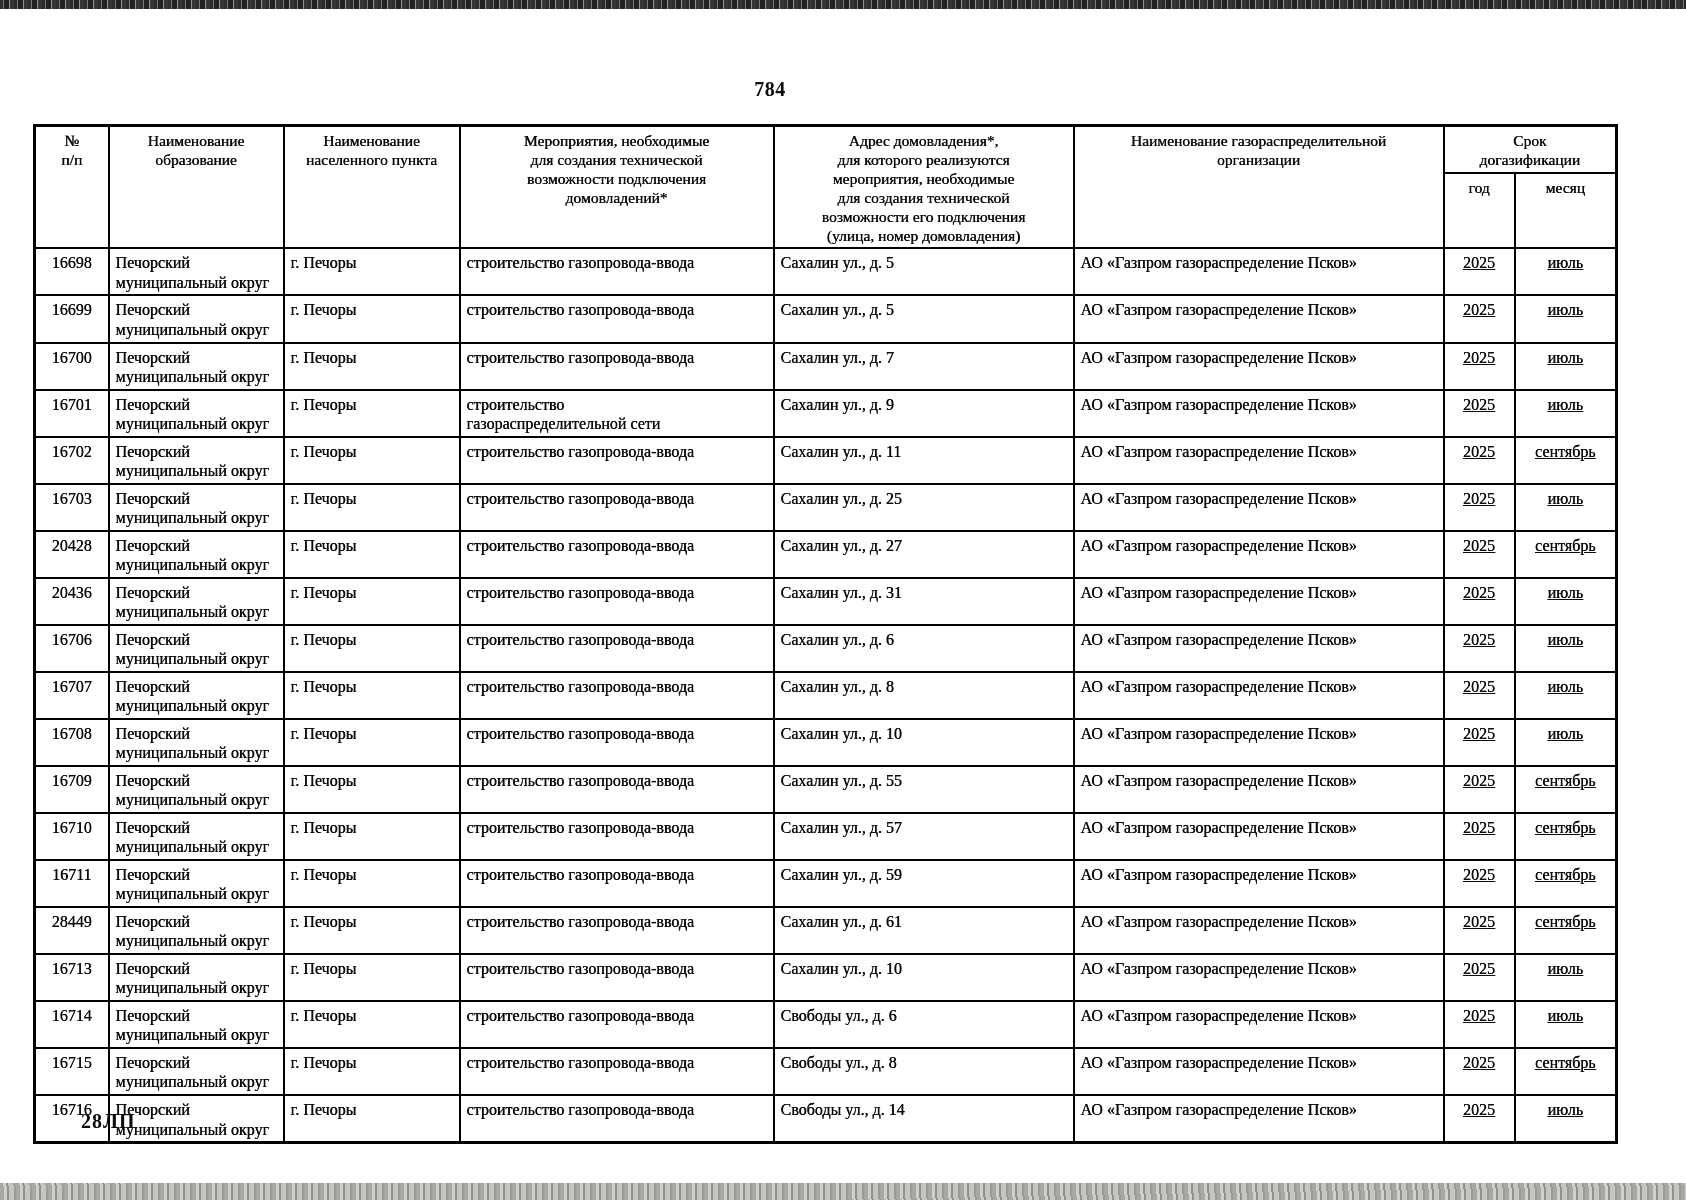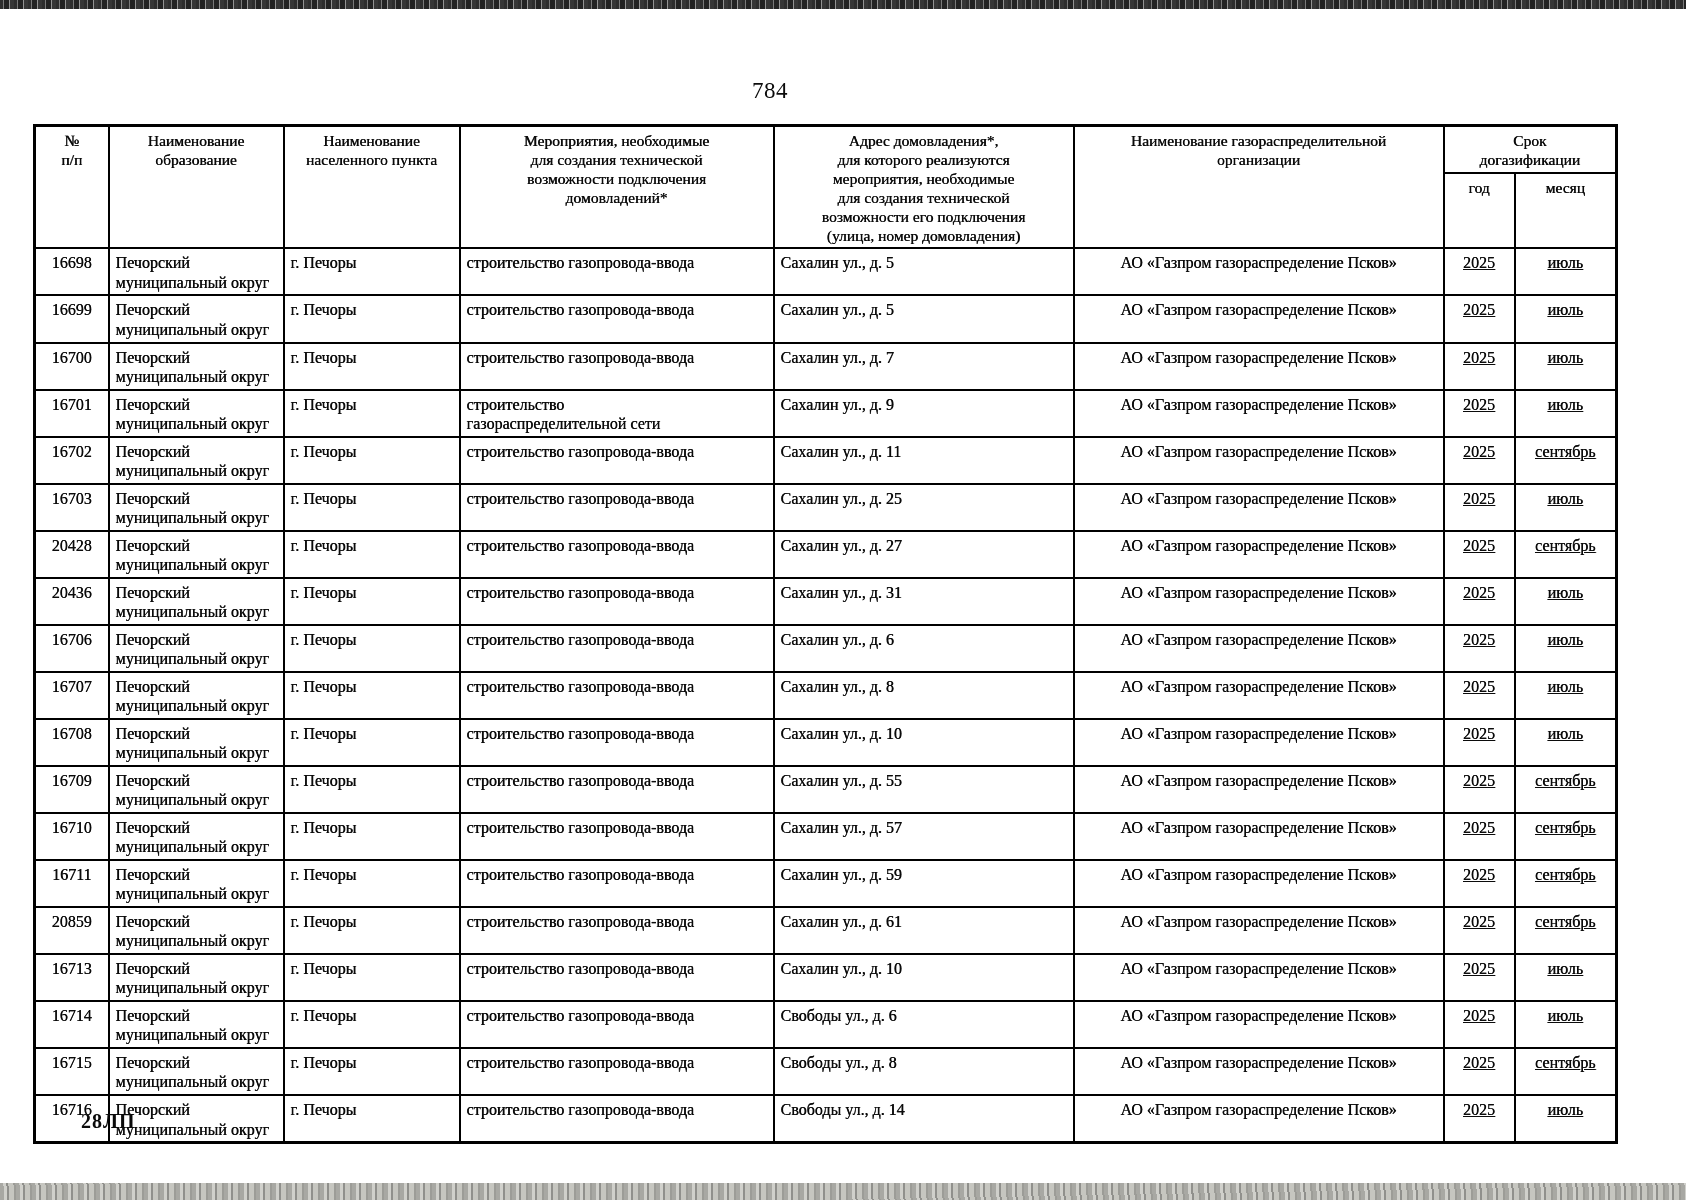--- a/index.html
+++ b/index.html
@@ -18,21 +18,21 @@
   }
   .scan-strip-bottom{
     position:absolute;left:0;bottom:0;width:1686px;height:17px;
     background:
       repeating-linear-gradient(88deg,#9a9a94 0 4px,#c8c8c2 4px 7px,#7d7d78 7px 9px,#bdbdb6 9px 14px,#8b8b85 14px 16px),
       #b5b5af;
     opacity:.85;
   }
   .page-number{
     position:absolute;top:78px;left:735px;width:70px;
-    text-align:center;font-size:23px;font-weight:400;letter-spacing:.5px;
+    text-align:center;font-size:20px;font-weight:700;letter-spacing:.5px;
   }
   .doc-footer{
     position:absolute;top:1110px;left:81px;
     font-size:20px;font-weight:700;letter-spacing:1px;
   }
   table.main{
     position:absolute;top:124px;left:33px;
     width:1582px;border-collapse:collapse;table-layout:fixed;
   }
   table.main,.main th,.main td{border:2px solid #000;}
@@ -46,21 +46,21 @@
   .main thead th{
     font-weight:normal;text-align:center;white-space:pre-line;
     padding-top:5px;font-size:15.5px;
   }
   thead tr.h1{height:44px;}
   thead tr.h2{height:74px;}
   tbody tr{height:45px;}
   td.c-num{text-align:center;padding-top:4px;border-radius:15px;}
   td.c-municipality,td.c-settlement,td.c-measures,td.c-address{text-align:left;padding-top:4px;}
   td.c-municipality,td.c-measures{white-space:pre-line;}
-  td.c-organization{text-align:center;padding-top:4px;border-radius:7px;}
+  td.c-organization{text-align:left;padding-top:4px;border-radius:7px;}
   td.c-year,td.c-month{text-align:center;padding-top:4px;text-decoration:underline;}
 </style>
 </head>
 <body>
 
 <div class="scan-strip-top"></div>
 
 <div class="page-number">784</div>
 
 <table class="main">
@@ -252,21 +252,21 @@
         <td class="c-municipality">Печорский
 муниципальный округ</td>
         <td class="c-settlement">г. Печоры</td>
         <td class="c-measures">строительство газопровода-ввода</td>
         <td class="c-address">Сахалин ул., д. 59</td>
         <td class="c-organization">АО «Газпром газораспределение Псков»</td>
         <td class="c-year">2025</td>
         <td class="c-month">сентябрь</td>
       </tr>
       <tr>
-        <td class="c-num">20859</td>
+        <td class="c-num">28449</td>
         <td class="c-municipality">Печорский
 муниципальный округ</td>
         <td class="c-settlement">г. Печоры</td>
         <td class="c-measures">строительство газопровода-ввода</td>
         <td class="c-address">Сахалин ул., д. 61</td>
         <td class="c-organization">АО «Газпром газораспределение Псков»</td>
         <td class="c-year">2025</td>
         <td class="c-month">сентябрь</td>
       </tr>
       <tr>

